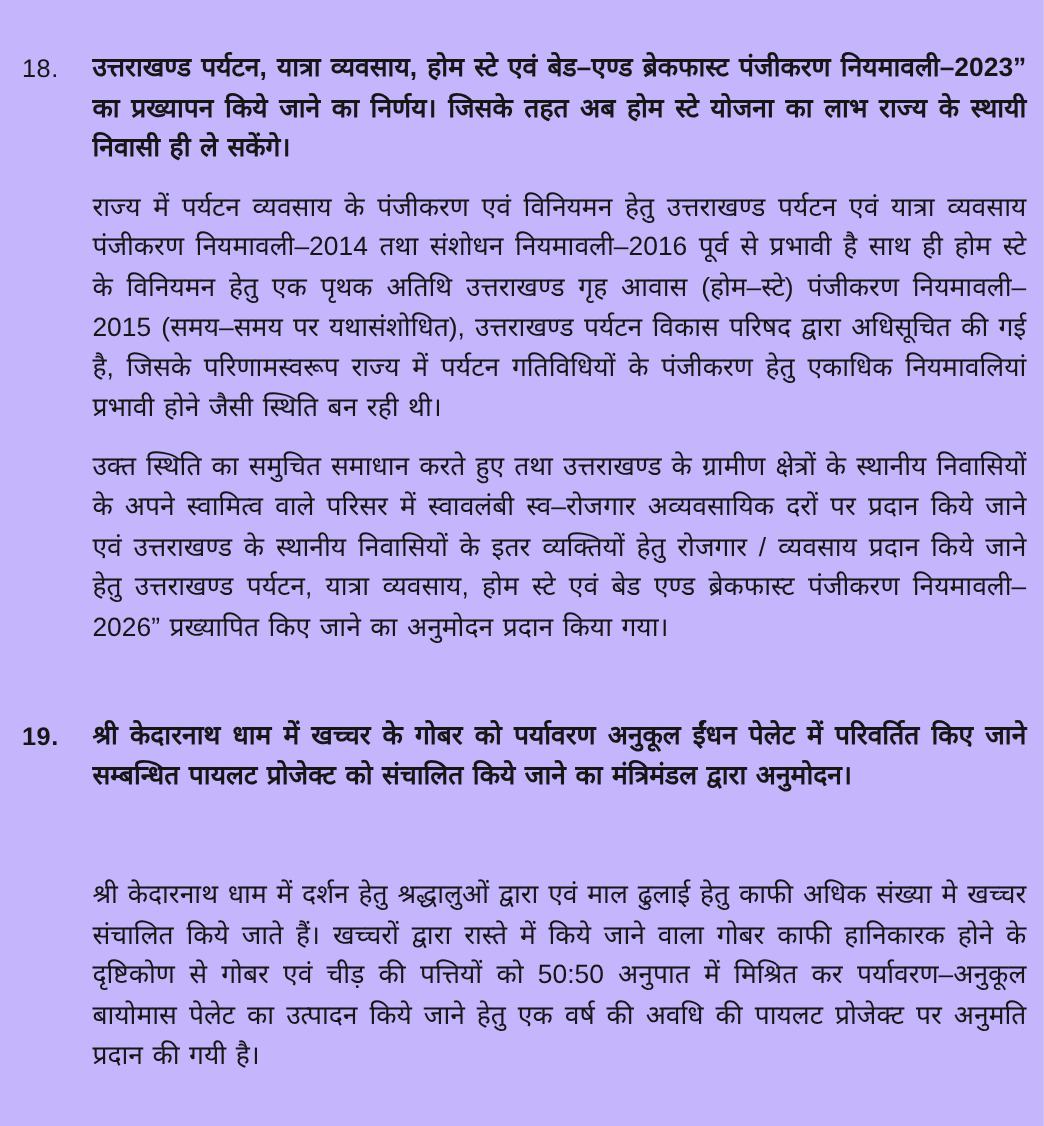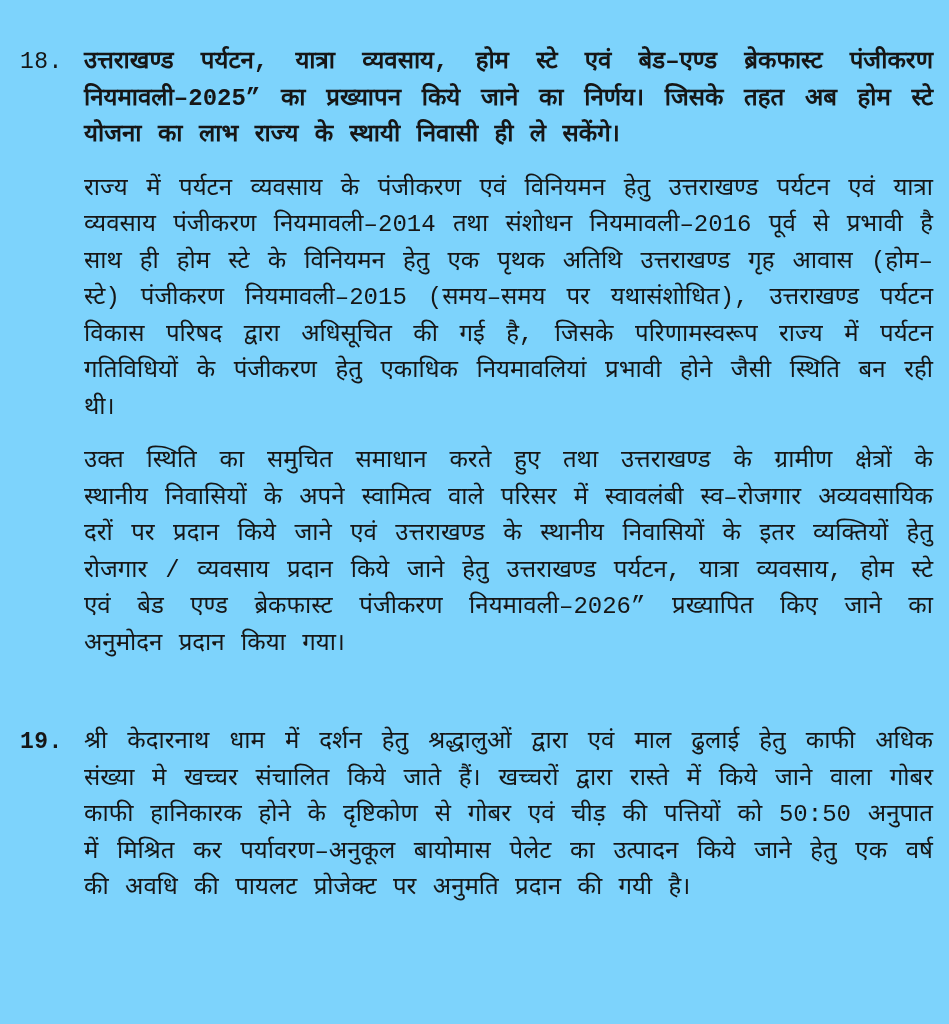--- a/index.html
+++ b/index.html
@@ -7,23 +7,23 @@
     margin: 0;
     padding: 0;
     background: #ffffff;
   }
   .page {
     position: relative;
     width: 949px;
     height: 1024px;
     box-sizing: border-box;
     margin: 0 auto;
-    background: #7dd3fc;
+    background: #c4b5fd;
     color: #161616;
-    font-family: Liberation Mono, monospace;
+    font-family: Liberation Sans, sans-serif;
     padding: 44px 16px 20px 20px;
     overflow: hidden;
   }
   .item {
     display: flex;
     align-items: flex-start;
   }
   .num {
     width: 64px;
     flex: 0 0 64px;
@@ -61,26 +61,27 @@
   }
 </style>
 </head>
 <body>
 
 <div class="page">
 
   <section class="item item-18">
     <div class="num">18.</div>
     <div class="content">
-      <p class="para heading">उत्तराखण्ड पर्यटन, यात्रा व्यवसाय, होम स्टे एवं बेड–एण्ड ब्रेकफास्ट पंजीकरण नियमावली–2025” का प्रख्यापन किये जाने का निर्णय। जिसके तहत अब होम स्टे योजना का लाभ राज्य के स्थायी निवासी ही ले सकेंगे।</p>
+      <p class="para heading">उत्तराखण्ड पर्यटन, यात्रा व्यवसाय, होम स्टे एवं बेड–एण्ड ब्रेकफास्ट पंजीकरण नियमावली–2023” का प्रख्यापन किये जाने का निर्णय। जिसके तहत अब होम स्टे योजना का लाभ राज्य के स्थायी निवासी ही ले सकेंगे।</p>
       <p class="para body">राज्य में पर्यटन व्यवसाय के पंजीकरण एवं विनियमन हेतु उत्तराखण्ड पर्यटन एवं यात्रा व्यवसाय पंजीकरण नियमावली–2014 तथा संशोधन नियमावली–2016 पूर्व से प्रभावी है साथ ही होम स्टे के विनियमन हेतु एक पृथक अतिथि उत्तराखण्ड गृह आवास (होम–स्टे) पंजीकरण नियमावली–2015 (समय–समय पर यथासंशोधित), उत्तराखण्ड पर्यटन विकास परिषद द्वारा अधिसूचित की गई है, जिसके परिणामस्वरूप राज्य में पर्यटन गतिविधियों के पंजीकरण हेतु एकाधिक नियमावलियां प्रभावी होने जैसी स्थिति बन रही थी।</p>
       <p class="para body">उक्त स्थिति का समुचित समाधान करते हुए तथा उत्तराखण्ड के ग्रामीण क्षेत्रों के स्थानीय निवासियों के अपने स्वामित्व वाले परिसर में स्वावलंबी स्व–रोजगार अव्यवसायिक दरों पर प्रदान किये जाने एवं उत्तराखण्ड के स्थानीय निवासियों के इतर व्यक्तियों हेतु रोजगार / व्यवसाय प्रदान किये जाने हेतु उत्तराखण्ड पर्यटन, यात्रा व्यवसाय, होम स्टे एवं बेड एण्ड ब्रेकफास्ट पंजीकरण नियमावली–2026” प्रख्यापित किए जाने का अनुमोदन प्रदान किया गया।</p>
     </div>
   </section>
 
   <section class="item item-19">
     <div class="num">19.</div>
     <div class="content">
+      <p class="para heading">श्री केदारनाथ धाम में खच्चर के गोबर को पर्यावरण अनुकूल ईंधन पेलेट में परिवर्तित किए जाने सम्बन्धित पायलट प्रोजेक्ट को संचालित किये जाने का मंत्रिमंडल द्वारा अनुमोदन।</p>
       <p class="para body">श्री केदारनाथ धाम में दर्शन हेतु श्रद्धालुओं द्वारा एवं माल ढुलाई हेतु काफी अधिक संख्या मे खच्चर संचालित किये जाते हैं। खच्चरों द्वारा रास्ते में किये जाने वाला गोबर काफी हानिकारक होने के दृष्टिकोण से गोबर एवं चीड़ की पत्तियों को 50:50 अनुपात में मिश्रित कर पर्यावरण–अनुकूल बायोमास पेलेट का उत्पादन किये जाने हेतु एक वर्ष की अवधि की पायलट प्रोजेक्ट पर अनुमति प्रदान की गयी है।</p>
     </div>
   </section>
 
 </div>
 
 </body></html>

